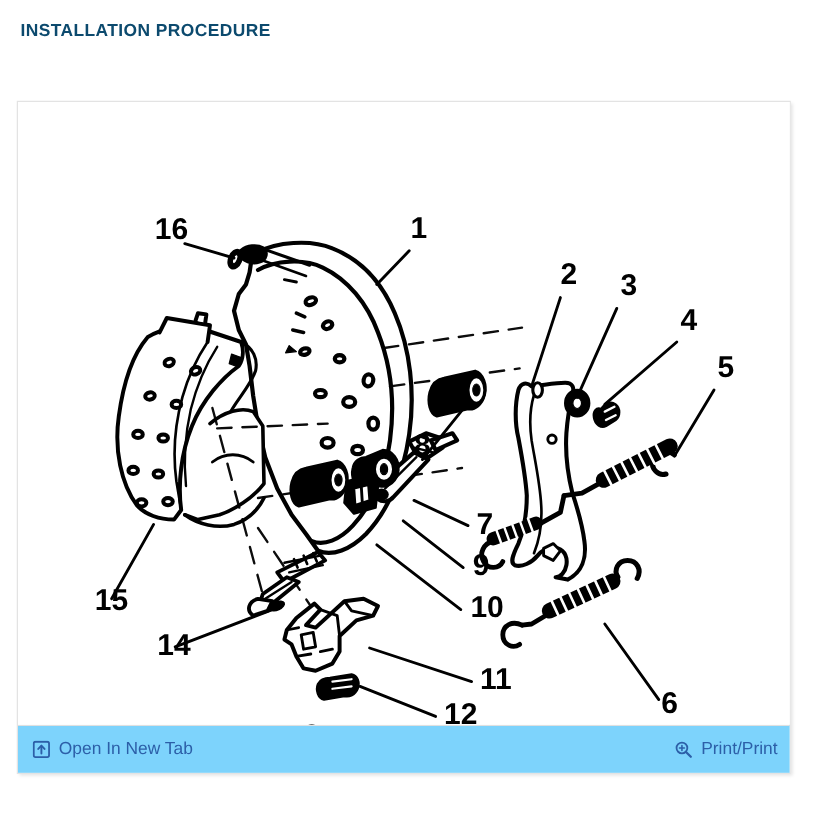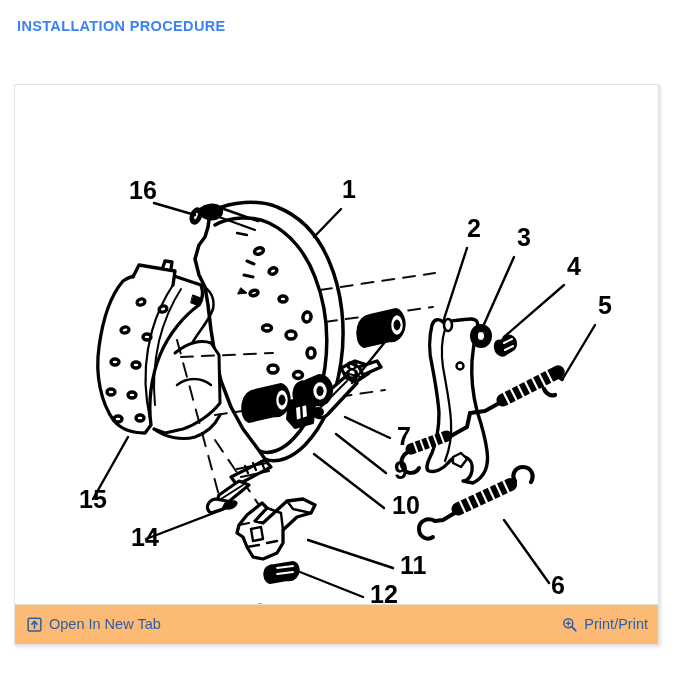--- a/index.html
+++ b/index.html
@@ -16,21 +16,21 @@
     position: relative;
   }
 
   #page-title {
     position: absolute;
     left: 17px;
     top: 18px;
     font-size: 14.5px;
     font-weight: bold;
     letter-spacing: 0.35px;
-    color: #3b82f6;
+    color: #0c4a6e;
     font-family: "Liberation Sans", sans-serif;
   }
 
   #figure-card {
     position: absolute;
     left: 14px;
     top: 84px;
     width: 645px;
     height: 561px;
     background: #ffffff;
@@ -54,21 +54,21 @@
     top: 0;
     width: 643px;
     height: 520px;
     display: block;
   }
 
   #figure-toolbar {
     flex: 0 0 40px;
     height: 40px;
     border-top: 1px solid #e0e0e0;
-    background: #fdba74;
+    background: #7dd3fc;
     display: flex;
     align-items: center;
     justify-content: space-between;
     padding: 0 10px 0 12px;
     box-sizing: border-box;
   }
 
   .toolbar-action {
     display: inline-flex;
     align-items: center;

